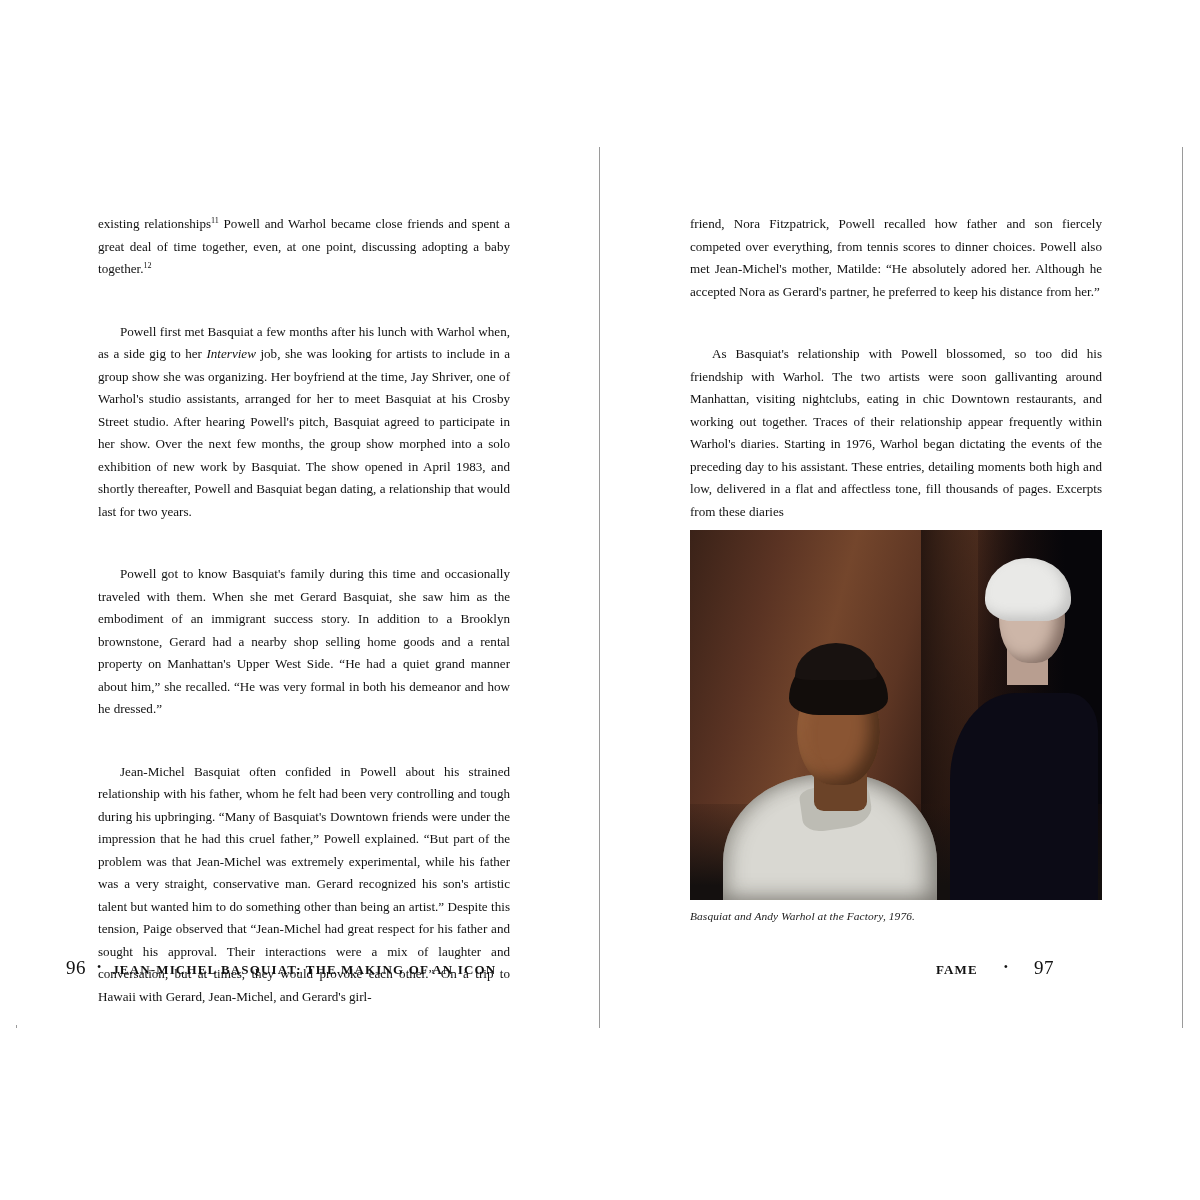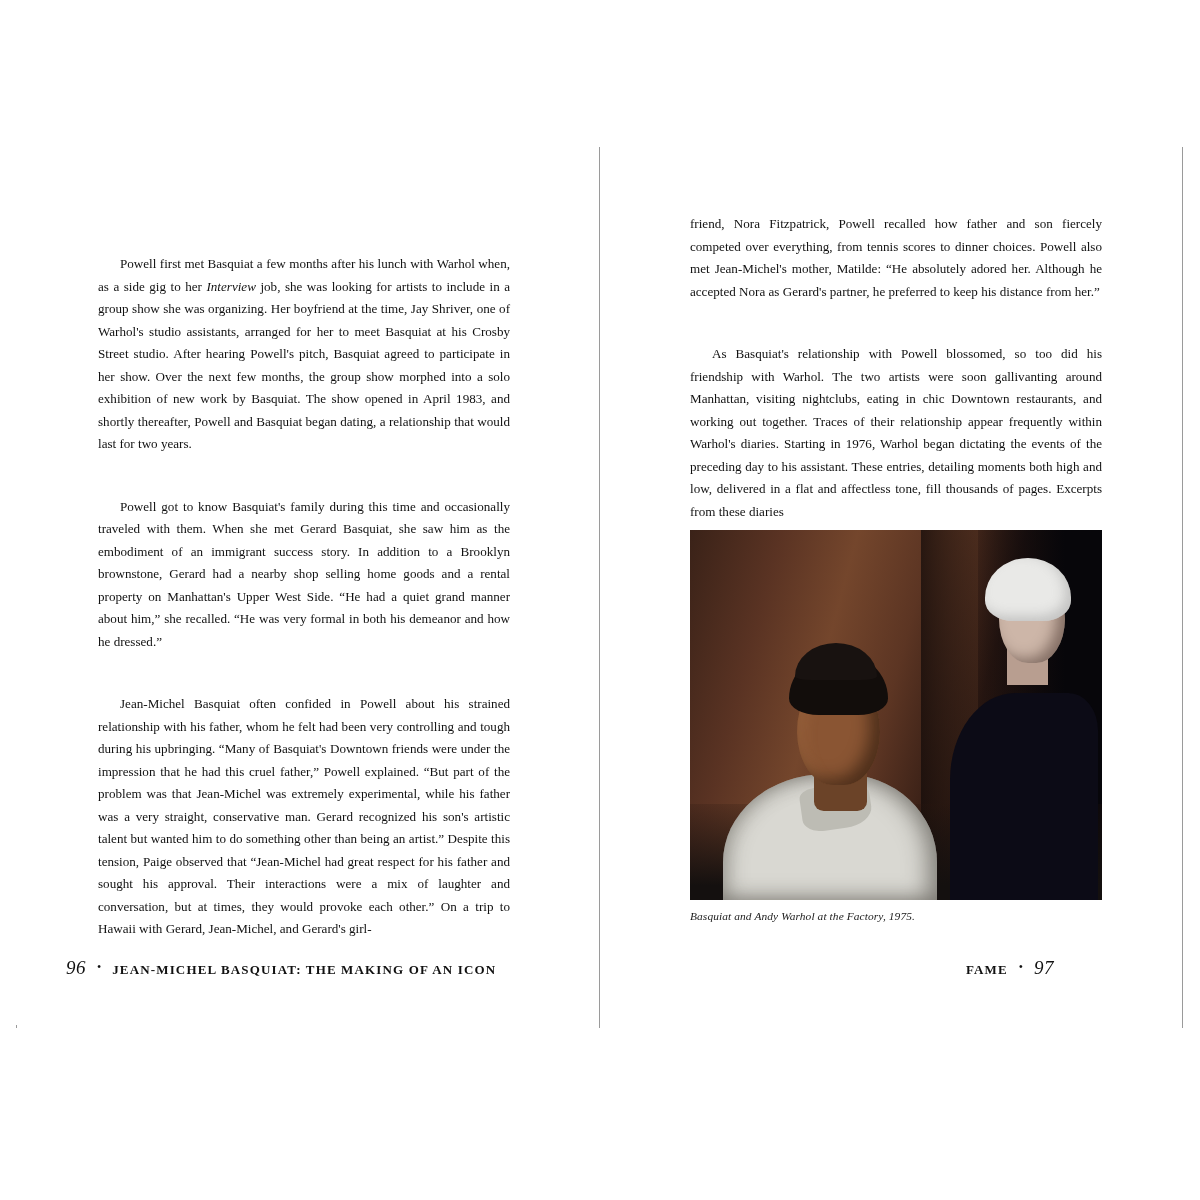--- a/index.html
+++ b/index.html
@@ -253,26 +253,25 @@
   .folio-left {
     left: 50px;
     display: flex;
     align-items: baseline;
     gap: 11px;
   }
   .folio-right {
     right: 46px;
     display: flex;
     align-items: baseline;
-    gap: 11px;
+    gap: 26px;
   }
   .folio-num {
     font-size: 19px;
     letter-spacing: 0.5px;
-    font-style: italic;
   }
   .folio-dot {
     font-size: 12px;
     position: relative;
     top: -3px;
   }
   .folio-title {
     font-size: 13px;
     letter-spacing: 1.15px;
     font-weight: bold;
@@ -283,20 +282,23 @@
 <body>
 
 <div class="spread">
 
   <div class="edge-left"></div>
   <div class="gutter"></div>
   <div class="edge-right"></div>
 
   <div class="page page-left">
     <div class="column">
+      <p>
+        <span>existing relationships</span><sup>11</sup><span> Powell and Warhol became close friends and spent a great deal of time together, even, at one point, discussing adopting a baby together.</span><sup>12</sup>
+      </p>
       <p class="indented">
         <span>Powell first met Basquiat a few months after his lunch with Warhol when, as a side gig to her </span><em>Interview</em><span> job, she was looking for artists to include in a group show she was organizing. Her boyfriend at the time, Jay Shriver, one of Warhol's studio assistants, arranged for her to meet Basquiat at his Crosby Street studio. After hearing Powell's pitch, Basquiat agreed to participate in her show. Over the next few months, the group show morphed into a solo exhibition of new work by Basquiat. The show opened in April 1983, and shortly thereafter, Powell and Basquiat began dating, a relationship that would last for two years.</span>
       </p>
       <p class="indented">Powell got to know Basquiat's family during this time and occasionally traveled with them. When she met Gerard Basquiat, she saw him as the embodiment of an immigrant success story. In addition to a Brooklyn brownstone, Gerard had a nearby shop selling home goods and a rental property on Manhattan's Upper West Side. “He had a quiet grand manner about him,” she recalled. “He was very formal in both his demeanor and how he dressed.”</p>
       <p class="indented">Jean-Michel Basquiat often confided in Powell about his strained relationship with his father, whom he felt had been very controlling and tough during his upbringing. “Many of Basquiat's Downtown friends were under the impression that he had this cruel father,” Powell explained. “But part of the problem was that Jean-Michel was extremely experimental, while his father was a very straight, conservative man. Gerard recognized his son's artistic talent but wanted him to do something other than being an artist.” Despite this tension, Paige observed that “Jean-Michel had great respect for his father and sought his approval. Their interactions were a mix of laughter and conversation, but at times, they would provoke each other.” On a trip to Hawaii with Gerard, Jean-Michel, and Gerard's girl-</p>
     </div>
 
     <div class="folio folio-left">
       <span class="folio-num">96</span>
       <span class="folio-dot">•</span>
@@ -323,21 +325,21 @@
         <div class="b-neck"></div>
         <div class="b-head"></div>
         <div class="b-hair"></div>
         <div class="b-hair2"></div>
 
         <div class="w-body"></div>
         <div class="w-neck"></div>
         <div class="w-head"></div>
         <div class="w-hair"></div>
       </div>
-      <div class="figure-caption">Basquiat and Andy Warhol at the Factory, 1975.</div>
+      <div class="figure-caption">Basquiat and Andy Warhol at the Factory, 1976.</div>
     </div>
 
     <div class="folio folio-right">
       <span class="folio-title">Fame</span>
       <span class="folio-dot">•</span>
       <span class="folio-num">97</span>
     </div>
   </div>
 
 </div>

